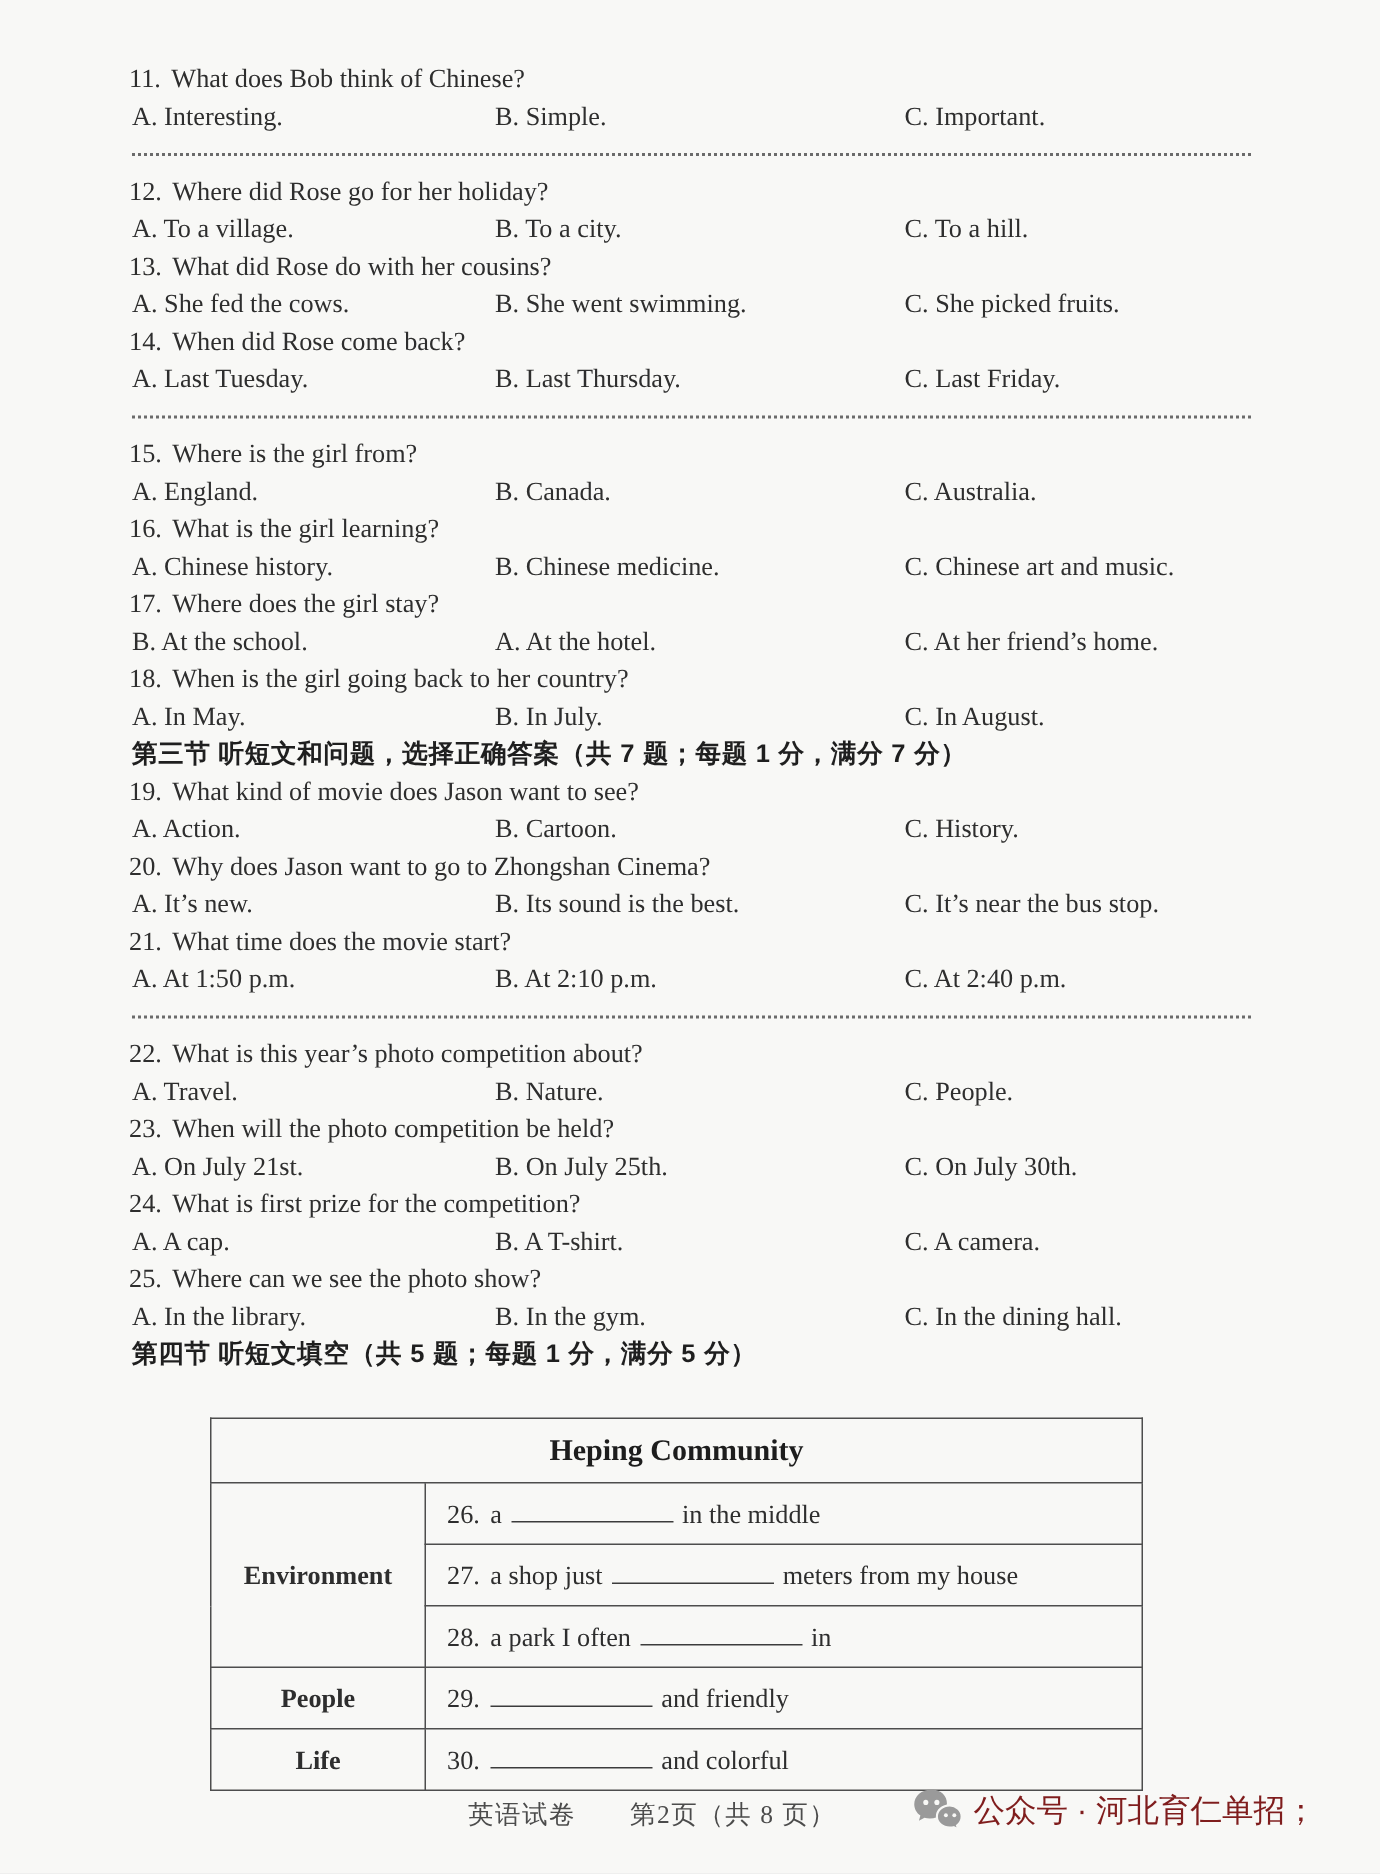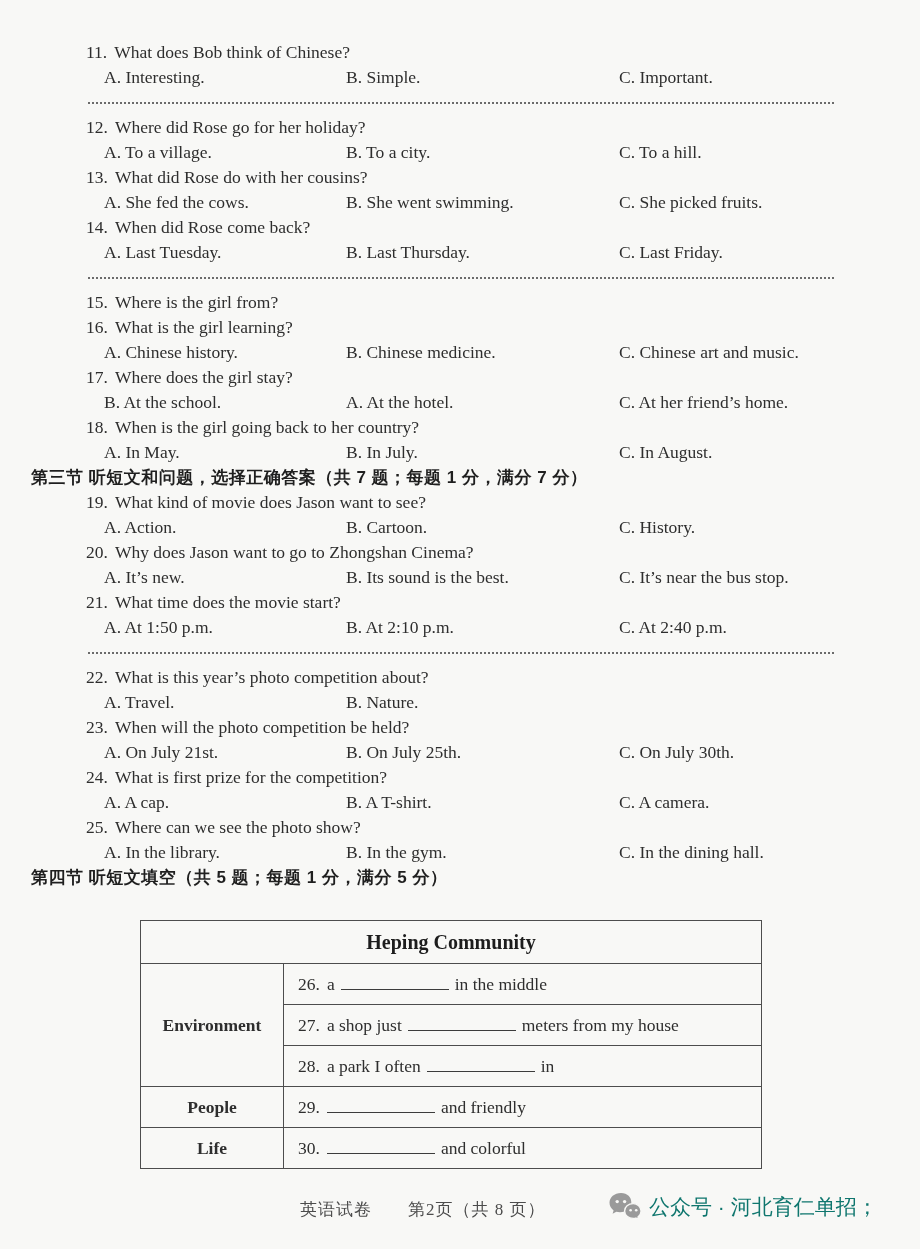--- a/index.html
+++ b/index.html
@@ -6,53 +6,53 @@
   .page {
     position:relative; width:920px; height:1249px; margin:0 auto;
     background:#f8f8f6; overflow:hidden;
     font-family:"Liberation Serif","DejaVu Serif",serif; color:#2e2e2e;
   }
   .flow { padding-top:40px; }
   .qline { height:25px; line-height:25px; font-size:17.5px; padding-left:86px; white-space:nowrap; }
   .qnum { margin-right:7px; }
   .opts {
     display:grid; grid-template-columns:242px 273px 1fr;
-    padding-left:88px; height:25px; line-height:25px; font-size:17.5px; white-space:nowrap;margin-left:16px;
+    padding-left:88px; height:25px; line-height:25px; font-size:17.5px; white-space:nowrap;
   }
   .divider { height:25px; position:relative; }
   .divider::after {
     content:""; position:absolute; left:88px; right:86px; top:12px;
     border-top:2px dotted #6b6b6b;
   }
   .section {
-    height:25px; line-height:25px; padding-left:31px;
+    height:25px; line-height:25px; padding-left:88px;
     font-family:"Liberation Sans","DejaVu Sans",sans-serif; font-weight:bold;
     font-size:17px; color:#1f1f1f; letter-spacing:0.5px; white-space:nowrap;
   }
   table.community { border-collapse:collapse; margin:30px 0 17px 140px; table-layout:fixed; }
   table.community td { border:1.5px solid #4d4d4d; }
   td.title {
     width:602px; height:40px; text-align:center; vertical-align:middle;
     font-weight:bold; font-size:20px; color:#1d1d1d;
   }
   td.cat { width:140px; text-align:center; vertical-align:middle; font-size:17.5px;font-weight:bold; }
   td.item { width:462px; height:38px; vertical-align:middle; padding-left:14px; font-size:17.5px; white-space:nowrap; }
   .inum { margin-right:7px; }
   .pre  { margin-right:6px; }
   .pre:empty { margin-right:0; }
   .blank { display:inline-block; width:108px; height:13px; border-bottom:1.3px solid #3c3c3c; }
   .post { margin-left:6px; }
   .footer { position:absolute; left:0; top:1190px; width:100%; height:42px; }
   .page-label {
-    position:absolute; left:300px; top:8px; font-size:17px; color:#4c4c4c;
+    position:absolute; left:312px; top:8px; font-size:17px; color:#4c4c4c;
     letter-spacing:1px; white-space:nowrap;
   }
   .account {
     position:absolute; left:608px; top:2px; display:flex; align-items:center; gap:7px;
-    font-size:21px; color:#0f766e; white-space:nowrap;
+    font-size:21px; color:#7f1d1d; white-space:nowrap;
     font-family:"Liberation Sans","DejaVu Sans",sans-serif;
   }
 </style>
 </head>
 <body>
 
 <div class="page">
 
   <div class="flow">
       <div class="qblock">
@@ -94,20 +94,25 @@
       <span class="opt">A. Last Tuesday.</span>
       <span class="opt">B. Last Thursday.</span>
       <span class="opt">C. Last Friday.</span>
     </div>
   </div>
       <div class="divider"></div>
       <div class="qblock">
     <div class="qline">
       <span class="qnum">15.</span><span>Where is the girl from?</span>
     </div>
+    <div class="opts">
+      <span class="opt">A. England.</span>
+      <span class="opt">B. Canada.</span>
+      <span class="opt">C. Australia.</span>
+    </div>
   </div>
       <div class="qblock">
     <div class="qline">
       <span class="qnum">16.</span><span>What is the girl learning?</span>
     </div>
     <div class="opts">
       <span class="opt">A. Chinese history.</span>
       <span class="opt">B. Chinese medicine.</span>
       <span class="opt">C. Chinese art and music.</span>
     </div>
@@ -164,20 +169,21 @@
     </div>
   </div>
       <div class="divider"></div>
       <div class="qblock">
     <div class="qline">
       <span class="qnum">22.</span><span>What is this year’s photo competition about?</span>
     </div>
     <div class="opts">
       <span class="opt">A. Travel.</span>
       <span class="opt">B. Nature.</span>
+      <span class="opt">C. People.</span>
     </div>
   </div>
       <div class="qblock">
     <div class="qline">
       <span class="qnum">23.</span><span>When will the photo competition be held?</span>
     </div>
     <div class="opts">
       <span class="opt">A. On July 21st.</span>
       <span class="opt">B. On July 25th.</span>
       <span class="opt">C. On July 30th.</span>

